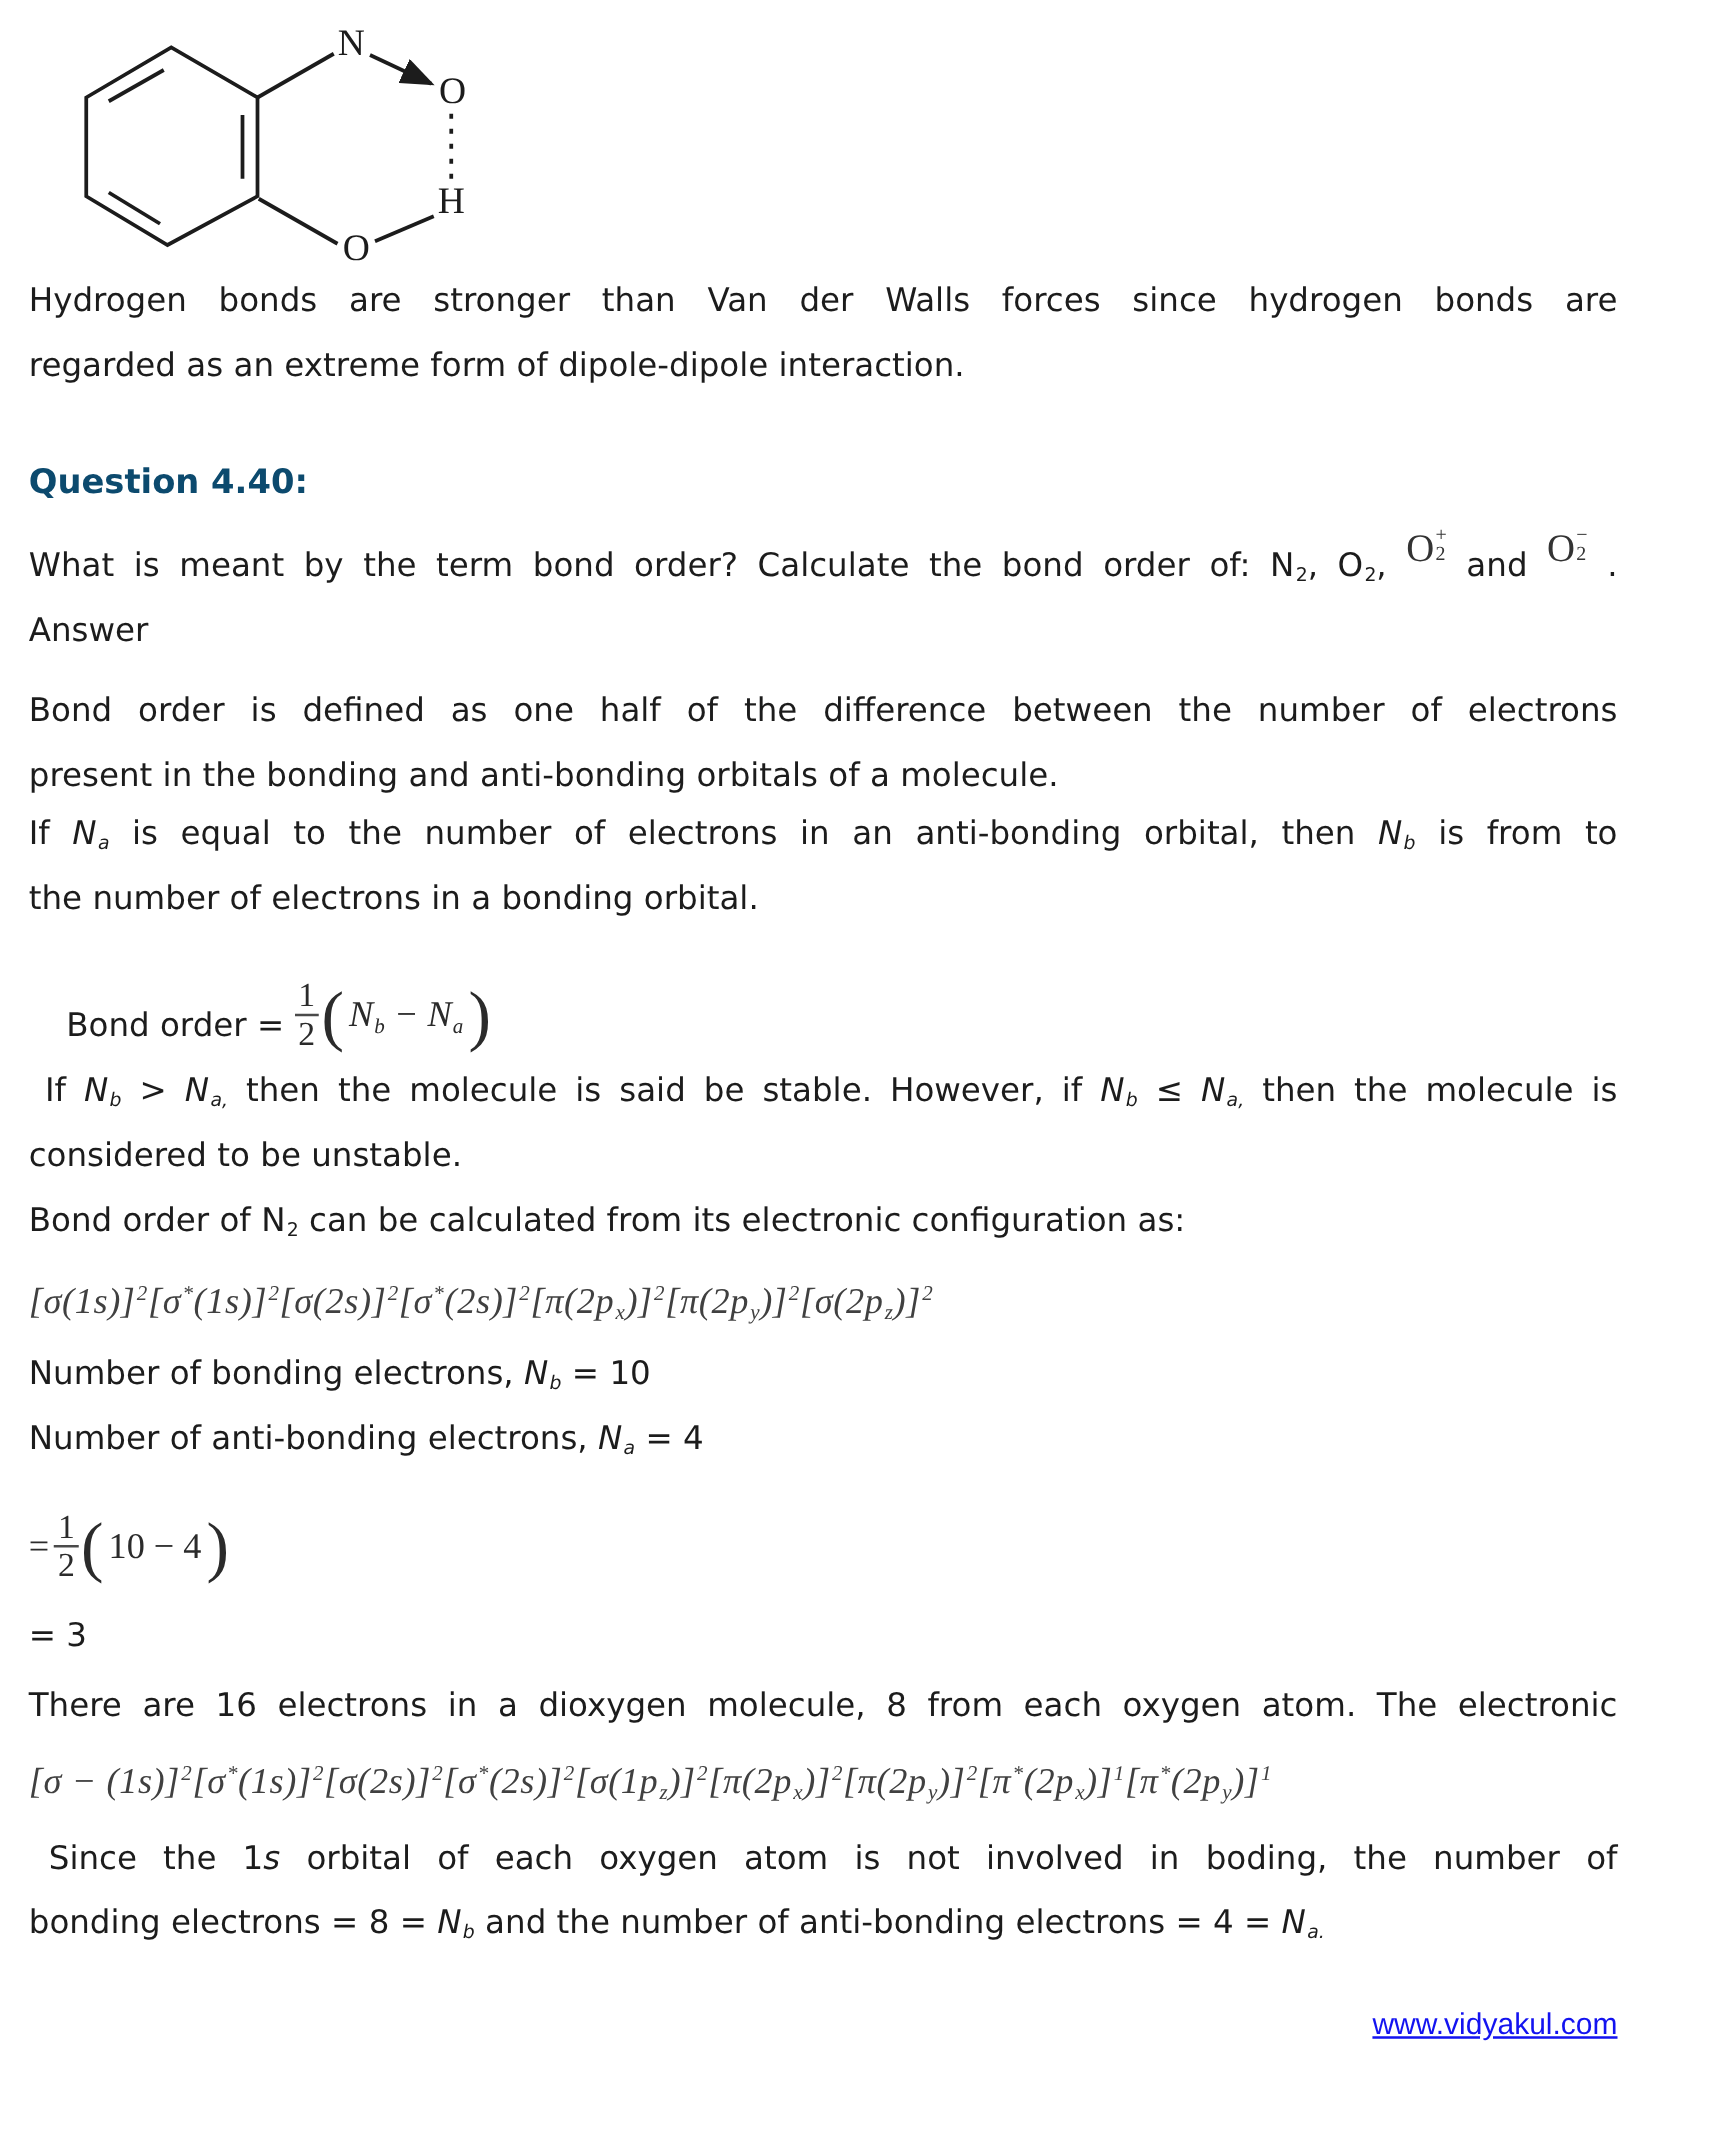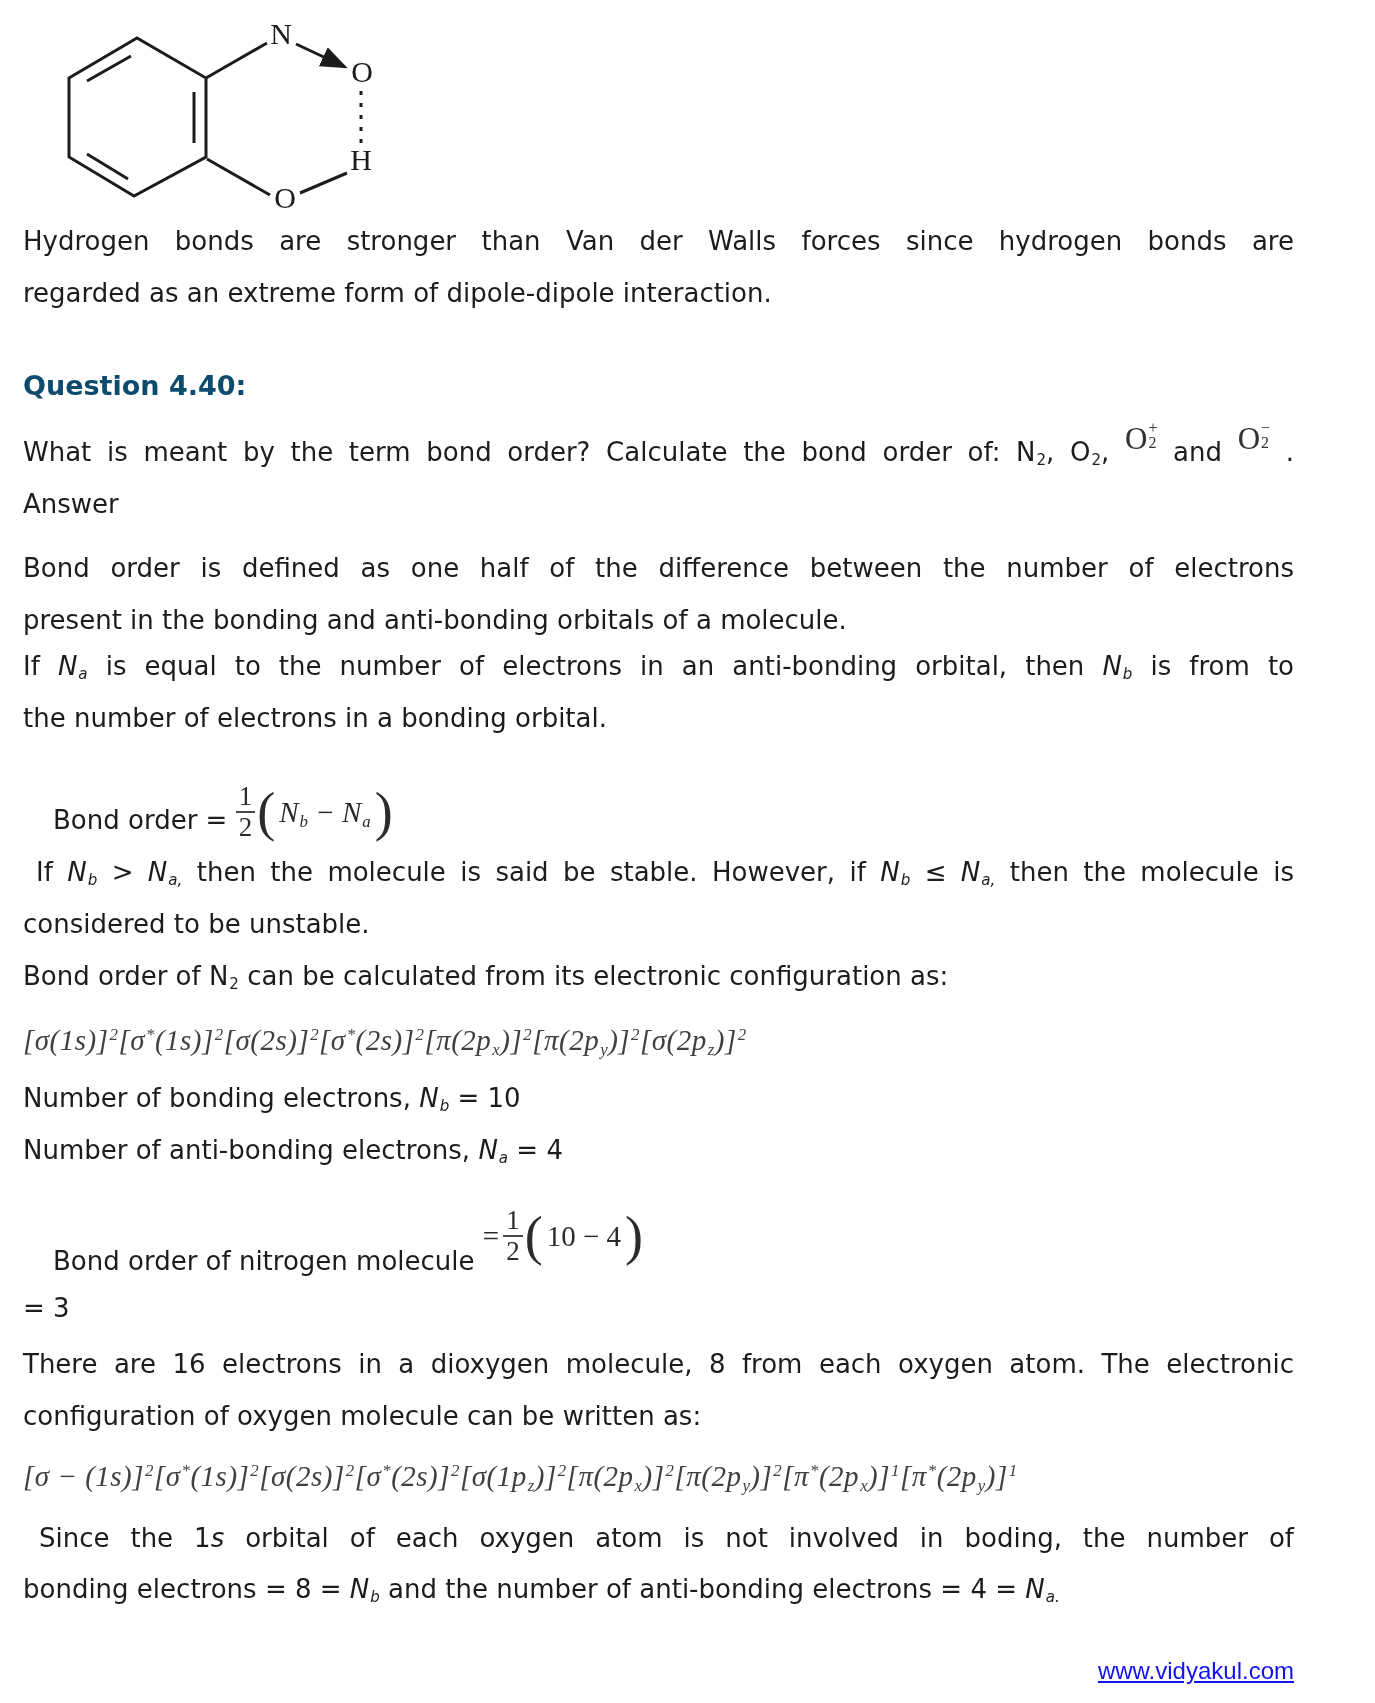--- a/index.html
+++ b/index.html
@@ -137,38 +137,36 @@
   <div class="bl">considered to be unstable.</div>
 
   <div class="bl"><span>Bond order of N</span><span><sub>2</sub></span><span> can be calculated from its electronic configuration as:</span></div>
 
   <div class="formula-row serif-formula" style="margin-top:12px;"><span>[σ(1s)]<sup>2</sup></span><span>[σ<sup>*</sup></span><span>(1s)]<sup>2</sup></span><span>[σ(2s)]<sup>2</sup></span><span>[σ<sup>*</sup></span><span>(2s)]<sup>2</sup></span><span>[π(2p<sub>x</sub></span><span>)]<sup>2</sup></span><span>[π(2p<sub>y</sub></span><span>)]<sup>2</sup></span><span>[σ(2p<sub>z</sub></span><span>)]<sup>2</sup></span></div>
 
   <div class="bl" style="margin-top:6px;"><span>Number of bonding electrons, </span><span class="it">N<sub>b</sub></span><span> = 10</span></div>
   <div class="bl"><span>Number of anti-bonding electrons, </span><span class="it">N<sub>a</sub></span><span> = 4</span></div>
 
   <div class="formula-row" style="margin-top:54px;">
-    <span class="flabel">Bond order of nitrogen molecule </span>
     <span class="fgroup">
       <span class="eq">=</span>
       <span class="frac">
         <span class="num">1</span>
         <span class="bar"></span>
         <span class="den">2</span>
       </span>
       <span class="bigp">(</span>
       <span class="fbody" style="font-style:normal;"><span>10 − 4</span></span>
       <span class="bigp">)</span>
     </span>
   </div>
 
   <div class="bl">= 3</div>
 
   <div class="bl jl" style="margin-top:4px;">There are 16 electrons in a dioxygen molecule, 8 from each oxygen atom. The electronic</div>
-  <div class="bl">configuration of oxygen molecule can be written as:</div>
 
   <div class="formula-row serif-formula" style="margin-top:8px;"><span>[σ − (1s)]<sup>2</sup></span><span>[σ<sup>*</sup></span><span>(1s)]<sup>2</sup></span><span>[σ(2s)]<sup>2</sup></span><span>[σ<sup>*</sup></span><span>(2s)]<sup>2</sup></span><span>[σ(1p<sub>z</sub></span><span>)]<sup>2</sup></span><span>[π(2p<sub>x</sub></span><span>)]<sup>2</sup></span><span>[π(2p<sub>y</sub></span><span>)]<sup>2</sup></span><span>[π<sup>*</sup></span><span>(2p<sub>x</sub></span><span>)]<sup>1</sup></span><span>[π<sup>*</sup></span><span>(2p<sub>y</sub></span><span>)]<sup>1</sup></span></div>
 
   <div class="bl jl" style="margin-top:10px;margin-left:16px;"><span>Since the 1</span><span class="it">s</span><span> orbital of each oxygen atom is not involved in boding, the number of</span></div>
   <div class="bl" style="line-height:50px;"><span>bonding electrons = 8 = </span><span class="it">N<sub>b</sub></span><span> and the number of anti-bonding electrons = 4 = </span><span class="it">N<sub>a.</sub></span></div>
 
   <div class="footer">
     <a href="#" class="site-link">www.vidyakul.com</a>
   </div>
 

